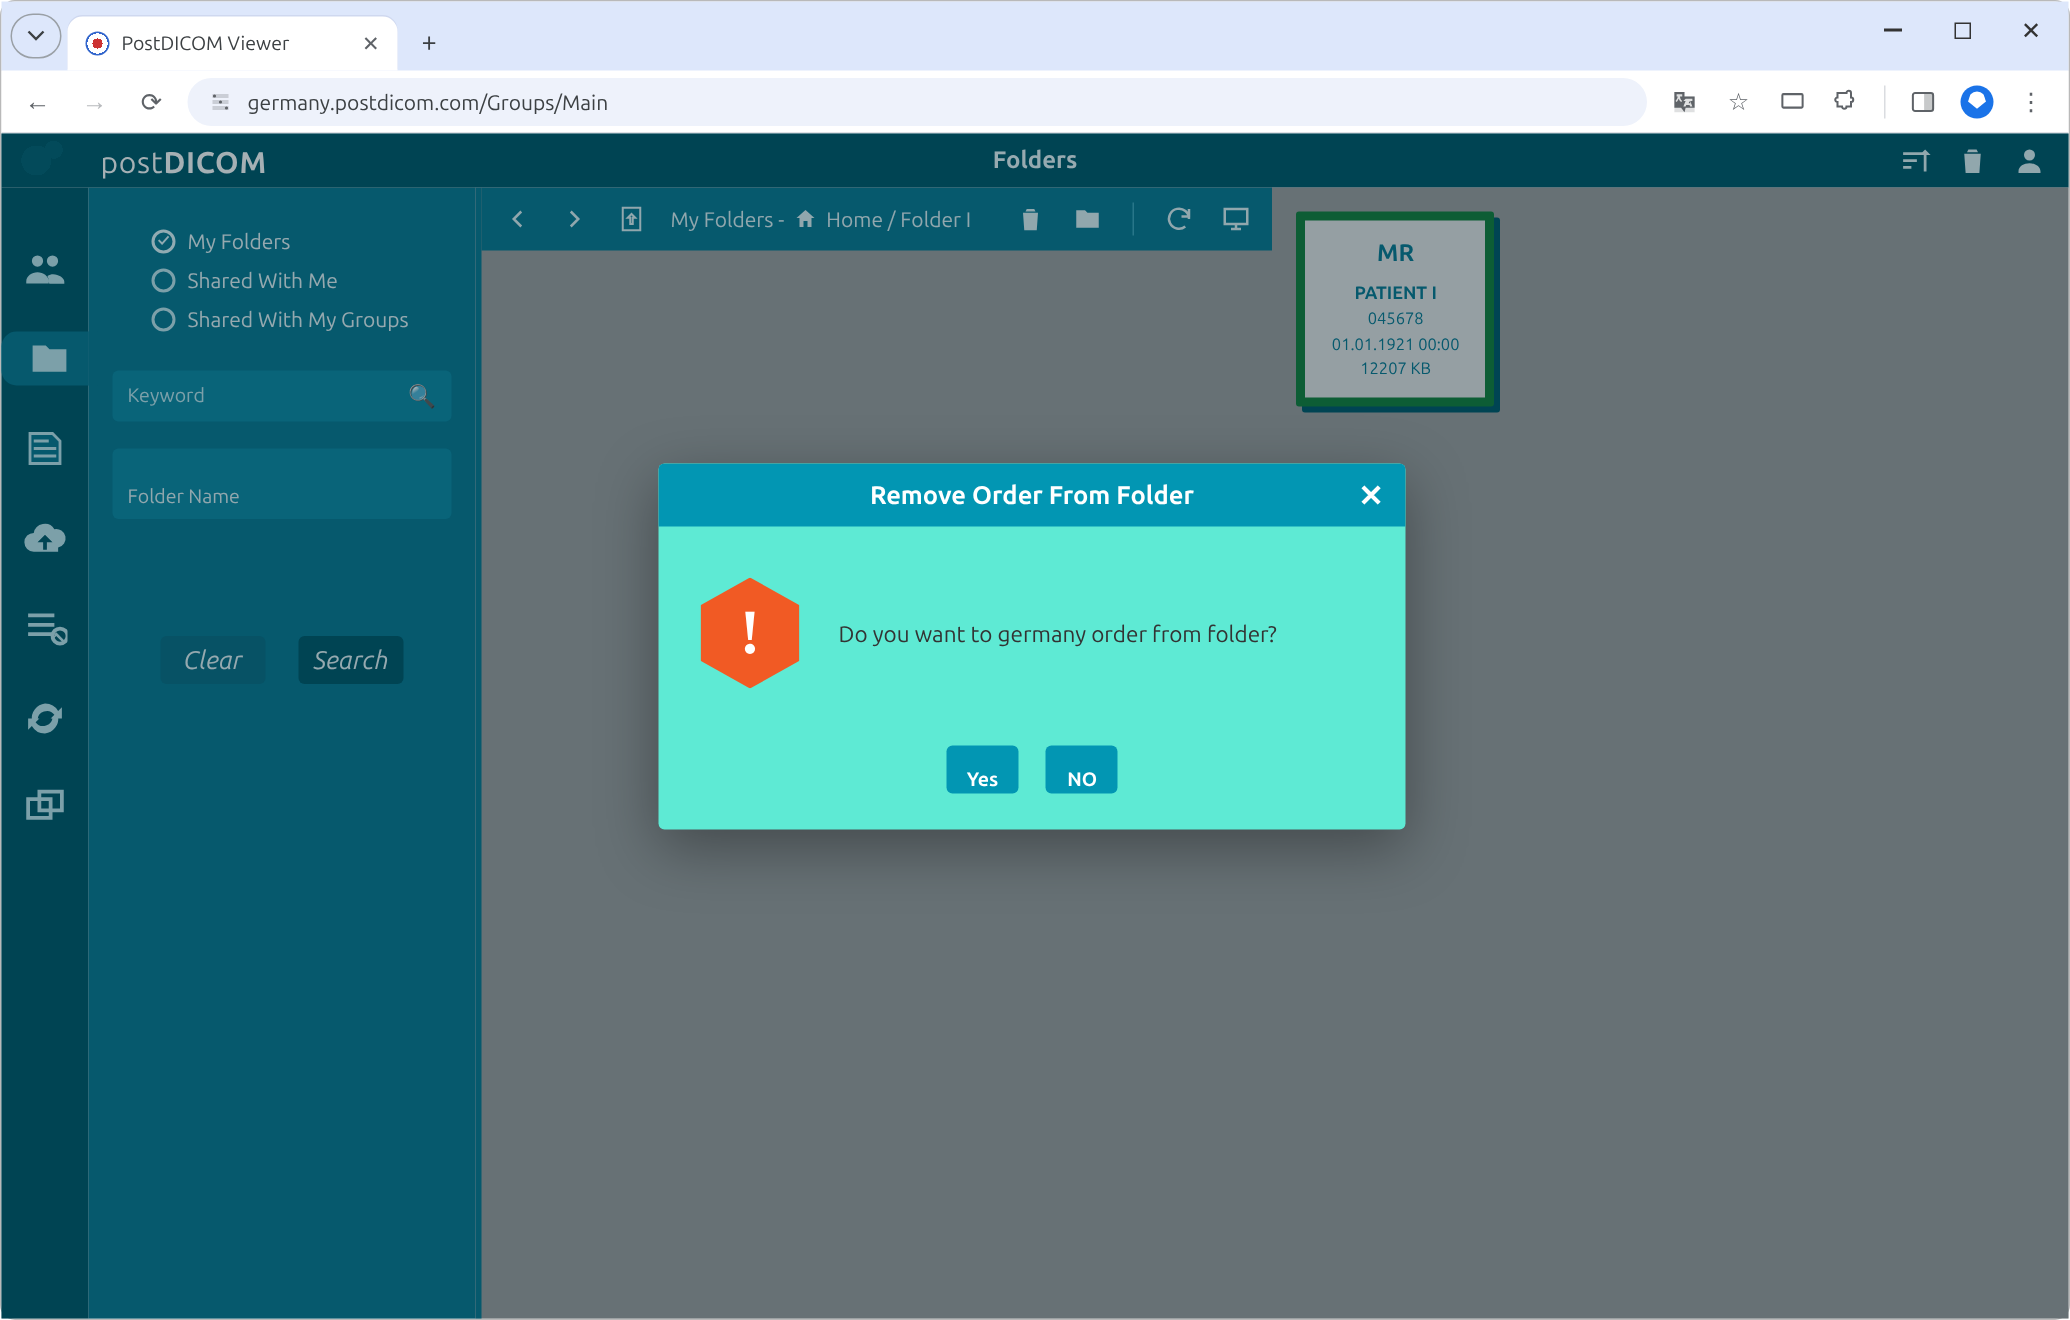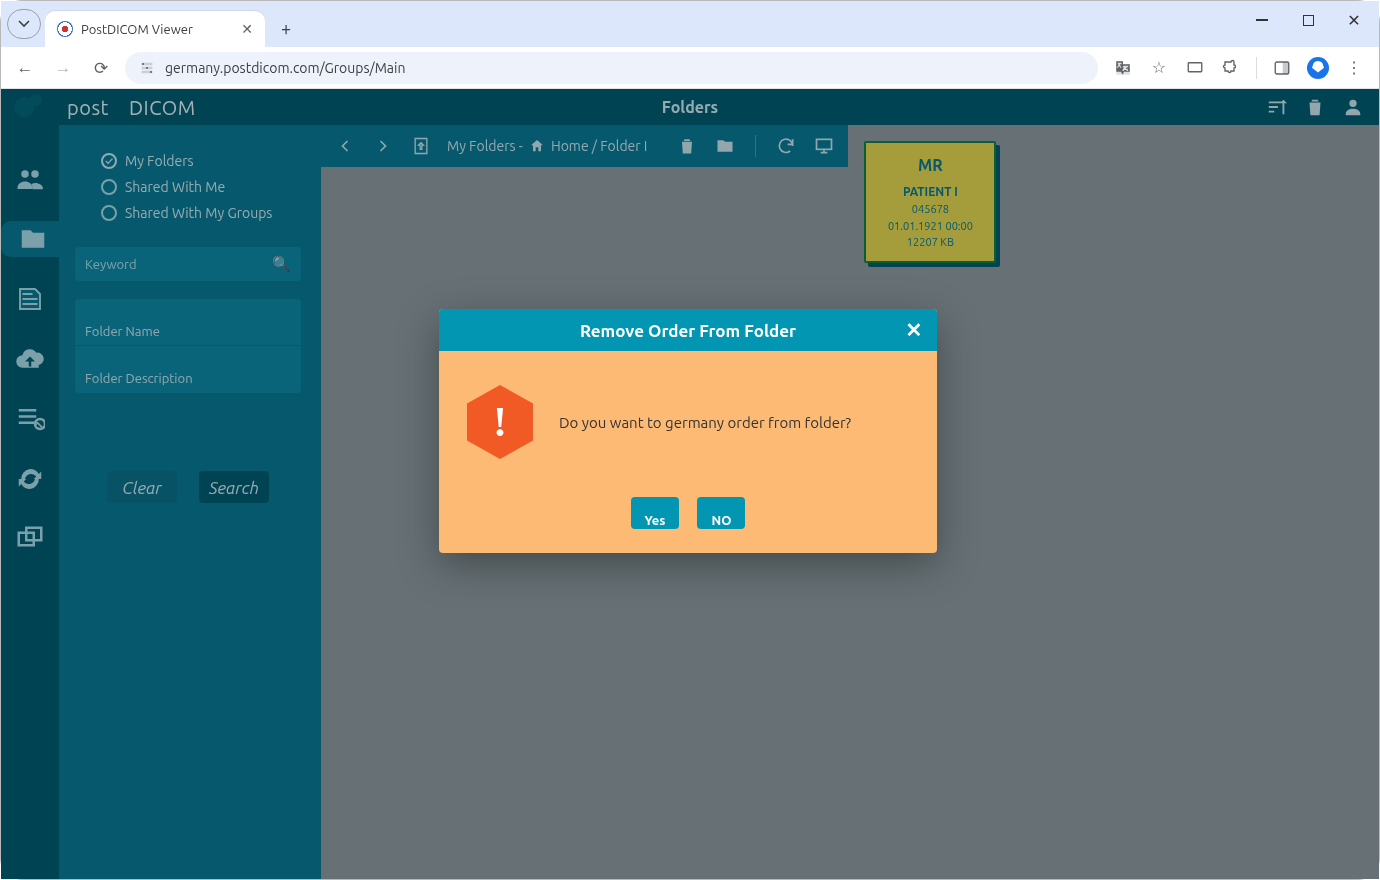--- a/index.html
+++ b/index.html
@@ -1,19 +1,19 @@
 <!DOCTYPE html>
 <html><head>
 <meta charset="utf-8">
 <style>
 * { margin:0; padding:0; box-sizing:border-box; font-family: "Segoe UI", "Ubuntu", sans-serif; }
 html,body { width:1380px; height:880px; overflow:hidden; background:#fff; }
 
 
-.browser { width:1380px; height:880px; border:1px solid #b9b9b9; border-radius:22px; display:flex; flex-direction:column; background:#fff;}
+.browser { width:1380px; height:880px; border:1px solid #b9b9b9; border-radius:10px; display:flex; flex-direction:column; background:#fff;}
 .titlebar { height:46px; background:#dde7fb; display:flex; align-items:flex-end; position:relative; }
 .titlebar .dd { width:34px; height:30px; margin:0 0 8px 6px; border:1px solid #9aa0a6; border-radius:15px; display:flex; align-items:center; justify-content:center; color:#3c4043; font-size:12px;}
 .tab { margin-left:4px; height:36px; background:#fff; border-radius:10px 10px 0 0; display:flex; align-items:center; padding:0 12px; gap:8px; min-width:220px; box-shadow:0 -1px 0 #cfd8ef;}
 .tab .favicon{ width:16px; height:16px; border-radius:50%; background: radial-gradient(circle at 50% 50%, #c33 0 30%, #fff 30% 60%, #36c 60% 100%);}
 .tab .tabtitle{ font-size:13px; color:#3c4043; flex:1; white-space:nowrap; overflow:hidden; text-overflow:ellipsis;}
 .tab .tabclose{ font-size:14px; color:#5f6368; cursor:pointer;}
 .newtab { width:30px; height:30px; margin:0 0 4px 6px; border-radius:50%; display:flex; align-items:center; justify-content:center; font-size:18px; color:#3c4043;}
 .winbtns { position:absolute; right:2px; top:2px; display:flex; }
 .winbtns div{ width:46px; height:34px; display:flex; align-items:center; justify-content:center; font-size:13px; color:#333;}
 .winbtns .box{ width:11px; height:11px; border:1px solid #333;}
@@ -27,21 +27,21 @@
 .rright{ display:flex; align-items:center; gap:6px; }
 .rright .ric{ width:30px; height:30px; display:flex; align-items:center; justify-content:center; color:#5f6368; font-size:16px;}
 .rright .avatar{ width:22px; height:22px; border-radius:50%; background:#1a73e8; position:relative;}
 .rright .avatar::after{content:""; position:absolute; left:5px; top:4px; width:12px; height:12px; background:#fff; border-radius:50% 50% 40% 40%; clip-path: polygon(20% 0,80% 0,100% 60%,50% 100%,0 60%);}
 
 
 .app { flex:1; position:relative; display:flex; flex-direction:column; }
 .appheader{ height:36px; background:#00596b; display:flex; align-items:center; color:#fff; position:relative;}
 .brandlogo{ width:58px; height:36px; background:radial-gradient(circle at 40% 50%, #0b6a7e 0 10px, transparent 10px),radial-gradient(circle at 60% 30%, #0b6a7e 0 6px, transparent 6px); opacity:.6;}
 .brandtext{ font-size:20px; letter-spacing:.5px; margin-left:8px;}
-.brandtext b{ font-weight:400;margin-left:20px;}
+.brandtext b{ font-weight:700;}
 .headertitle{ position:absolute; left:50%; transform:translateX(-50%); font-weight:700; font-size:16px; color:#e8f6f9;}
 .headericons{ margin-left:auto; display:flex; gap:14px; padding-right:14px;}
 .hic{ width:24px; height:24px; display:flex; align-items:center; justify-content:center; color:#dff1f5;}
 .hic svg{ width:22px; height:22px; fill:#dff1f5;}
 
 .appbody{ flex:1; display:flex; min-height:0;}
 .rail{ width:58px; background:#00596b; display:flex; flex-direction:column; align-items:center; gap:24px; padding-top:90px; }
 .rail .ritem{ width:36px; height:36px; display:flex; align-items:center; justify-content:center; color:#bfe7ef;}
 .rail .ritem svg{ width:30px; height:30px; fill:#bfe7ef;}
 .rail .ritem.active{ background:#0a7a93; border-radius:10px 0 0 10px; width:58px; justify-content:center; padding-left:6px; position:relative;}
@@ -66,29 +66,29 @@
 
 .mainarea{ flex:1; display:flex; flex-direction:row; background:#9e9e9e; border-left:4px solid #0a7a93; position:relative;}
 .toolbar{ height:42px; background:#0a7a93; display:flex; align-items:center; padding:0 12px; gap:14px; color:#dff1f5;}
 .toolbar .tic{ width:24px; height:24px; display:flex; align-items:center; justify-content:center;}
 .toolbar .tic svg{ width:20px; height:20px; fill:#dff1f5;}
 .toolbar .crumb{ font-size:14px; display:flex; align-items:center; gap:6px;}
 .toolbar .spacer{flex:1;}
 .toolbar .sep{ width:1px; height:22px; background:#3ea7bd; margin:0 4px;}
 
 .cards{ padding:16px; }
-.card{ width:132px; border:2px solid #15803d; background:#fde047; border-radius:2px; padding:10px 6px; text-align:center; color:#0a7a93; font-size:11px; line-height:1.5; box-shadow:4px 4px 0 #00596b;}
+.card{ width:132px; border:6px solid #15803d; background:#e5e5e5; border-radius:2px; padding:10px 6px; text-align:center; color:#0a7a93; font-size:11px; line-height:1.5; box-shadow:4px 4px 0 #00596b;}
 .card .mod{ font-weight:700; font-size:16px; color:#0a7a93; margin-bottom:6px;}
 .card .pname{ font-weight:700; font-size:12px;}
 
 
 .scrim{ position:absolute; inset:0; background:rgba(0,30,40,.35); }
 
 
-.modal{ position:absolute; left:438px; top:220px; width:498px; background:#fdba74; border-radius:4px; box-shadow:0 12px 40px rgba(0,0,0,.35); overflow:hidden;}
+.modal{ position:absolute; left:438px; top:220px; width:498px; background:#5eead4; border-radius:4px; box-shadow:0 12px 40px rgba(0,0,0,.35); overflow:hidden;}
 .modal .mhdr{ height:42px; background:#0296b3; color:#fff; display:flex; align-items:center; justify-content:center; position:relative; font-weight:700; font-size:17px;}
 .modal .mclose{ position:absolute; right:10px; top:8px; width:26px; height:26px; display:flex; align-items:center; justify-content:center; color:#fff; font-size:20px; cursor:pointer;}
 .modal .mbody{ padding:34px 28px 10px; display:flex; align-items:center; gap:26px;}
 .hex{ width:66px; height:74px; background:#f15a24; clip-path: polygon(50% 0,100% 25%,100% 75%,50% 100%,0 75%,0 25%); display:flex; align-items:center; justify-content:center;}
 .hex span{ color:#fff; font-size:42px; font-weight:700; font-family:Georgia,serif;}
 .mmsg{ font-size:15px; color:#333;}
 .mactions{ display:flex; gap:18px; justify-content:center; padding:28px 0 24px;}
 .mactions button{ min-width:48px; height:32px; padding:16px 14px; border:none; border-radius:4px; background:#0296b3; color:#fff; font-weight:700; font-size:13px; cursor:pointer;}
 </style>
 </head>
@@ -247,21 +247,20 @@
               <span class="ring"></span>
               <span>Shared With My Groups</span>
             </div>
         </div>
         <div class="kw">
           <input placeholder="Keyword" style="">
           <span class="mag">🔍</span>
         </div>
         <div class="kvbox">
           <div class="row">Folder Name</div>
-          <div class="row">Folder Description</div>
         </div>
         <div class="btnrow">
           <button>Clear</button>
           <button class="primary">Search</button>
         </div>
       </div>
 
       <div class="mainarea">
         <div class="toolbar">
           <div class="tic">

